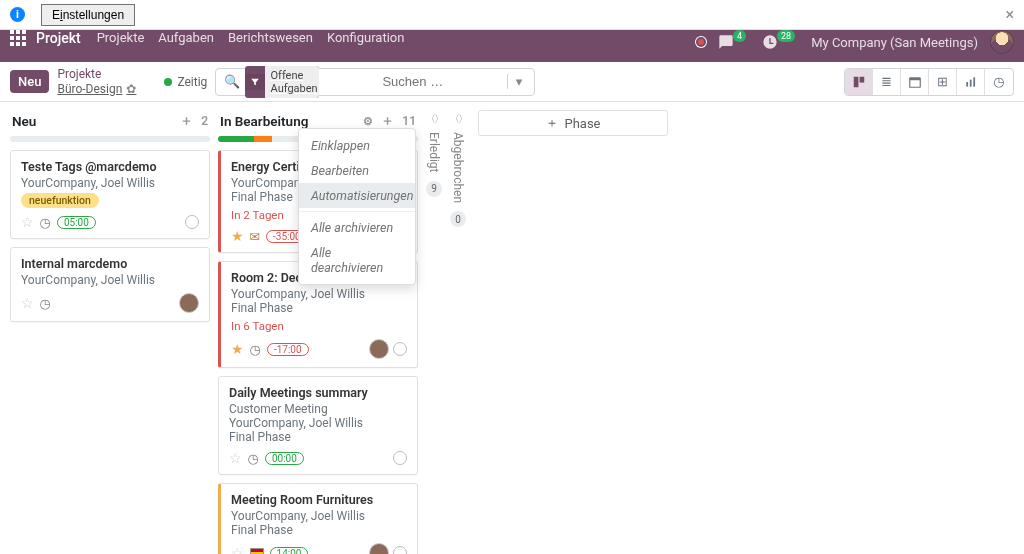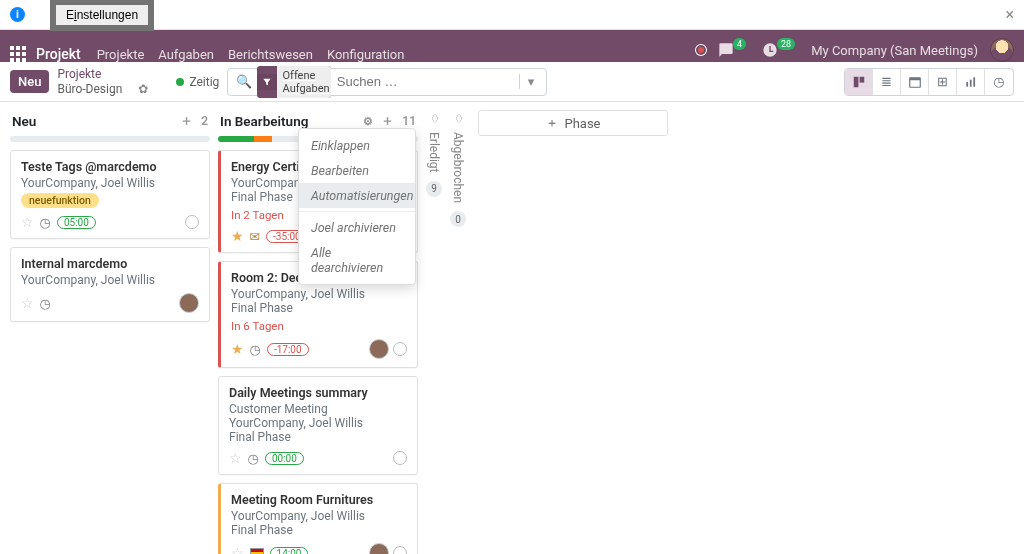--- a/index.html
+++ b/index.html
@@ -2,53 +2,53 @@
 <html><head>
 <meta charset="utf-8">
 <style>
   * { box-sizing: border-box; }
   html, body { margin:0; padding:0; font-family: -apple-system, BlinkMacSystemFont, "Segoe UI", Roboto, "Helvetica Neue", Arial, sans-serif; font-size:13px; color:#212529; background:#f8f9fa; }
   .root { width:1024px; height:554px; overflow:hidden; position:relative; background:#fff; }
 
   
   .popup-bar { height:30px; display:flex; align-items:center; padding:0 10px; border-bottom:1px solid #e0e0e0; font-size:12.5px; background:#fff; }
   .popup-info-icon { width:15px; height:15px; border-radius:50%; background:#0a84ff; color:#fff; display:flex; align-items:center; justify-content:center; font-weight:bold; font-size:11px; margin-right:8px; }
-  .popup-btn { margin-left:17px; background:#eee; border:6px solid #737373; padding:3px 10px; font-size:12px; cursor:pointer; }
+  .popup-btn { margin-left:8px; background:#eee; border:1px solid #737373; padding:3px 10px; font-size:12px; cursor:pointer; }
   .popup-close { margin-left:auto; font-size:16px; color:#888; cursor:pointer; }
 
   
-  .topnav { height:32px; background:#714b67; display:flex; align-items:flex-end; padding:0 10px; color:#e7dde3; font-size:13px; }
+  .topnav { height:32px; background:#714b67; display:flex; align-items:flex-start; padding:0 10px; color:#e7dde3; font-size:13px; }
   .grid-icon { display:grid; grid-template-columns:repeat(3,4px); grid-template-rows:repeat(3,4px); gap:2px; margin-right:10px; cursor:pointer; }
   .grid-icon span { background:#fff; display:block; }
   .topnav .brand { color:#fff; font-weight:500; margin-right:16px; font-size:14px; }
   .topnav .navlink { margin-right:14px; cursor:pointer; font-size:13px; color:#e7dde3; }
   .topnav .right { margin-left:auto; display:flex; align-items:center; gap:12px; }
   .status-dot-red { width:10px; height:10px; border-radius:50%; background:#d9534f; border:2px solid #714b67; box-shadow:0 0 0 1px #fff; }
   .badge-pill { position:relative; display:flex; align-items:center; gap:3px; }
   .badge-pill svg { width:16px; height:16px; }
   .badge-pill .count { background:#29b364; color:#fff; font-size:9px; padding:1px 4px; border-radius:7px; position:relative; top:-6px; left:-4px; }
   .company-label { font-size:13px; }
   .avatar { width:24px; height:24px; border-radius:50%; background:#8b6a5a; background-image:radial-gradient(circle at 50% 35%, #ffe0b2 35%, transparent 36%), radial-gradient(circle at 50% 85%, #714b67 55%, transparent 56%); border:1px solid #5c3a52; }
 
   
   .ctrlbar { height:40px; display:flex; align-items:center; padding:4px 10px; gap:8px; border-bottom:1px solid #e0e0e0; background:#fff; }
   .btn-new { background:#714b67; color:#fff; padding:4px 8px; border-radius:4px; font-weight:500; cursor:pointer; font-size:13px; }
   .breadcrumb { display:flex; flex-direction:column; font-size:12px; line-height:1.2; }
   .breadcrumb .top { color:#714b67; }
-  .breadcrumb .bot { color:#5f5f5f; display:flex; gap:16px; }
+  .breadcrumb .bot { color:#5f5f5f; display:flex; gap:4px;text-decoration:underline; }
   .bc-gear { color:#888; font-size:12px; }
   .status-chip { display:flex; align-items:center; gap:5px; margin-left:20px; font-size:12px; color:#5f5f5f; }
   .status-chip .dot { width:8px; height:8px; border-radius:50%; background:#28a745; }
 
   .searchwrap { margin-left:auto; display:flex; align-items:center; border:1px solid #ced4da; border-radius:4px; height:28px; padding:0 4px; width:320px; position:relative; margin-right:auto; }
   .search-ico { color:#888; margin:0 4px; }
   .facet { display:flex; align-items:center; background:#714b67; color:#fff; border-radius:3px; font-size:11px; overflow:hidden;text-decoration:underline; }
   .facet .ficon { padding:3px 5px; background:#6b4560; display:flex; align-items:center; }
   .facet .flabel { padding:3px 6px; background:#eee; color:#444; }
-  .search-input { border:none; outline:none; flex:1; padding:0 6px; font-size:13px; }
+  .search-input { border:none; outline:none; flex:1; padding:0 6px; font-size:13px;text-align:center; }
   .search-caret { border-left:1px solid #ced4da; padding:0 8px; color:#888; cursor:pointer; }
 
   .viewswitch { display:flex; align-items:center; gap:0; border:1px solid #ced4da; border-radius:4px; overflow:hidden; }
   .viewswitch .vbtn { width:28px; height:26px; display:flex; align-items:center; justify-content:center; cursor:pointer; color:#6c757d; font-size:13px; border-right:1px solid #e0e0e0; }
   .viewswitch .vbtn:last-child { border-right:none; }
   .viewswitch .vbtn.active { background:#e7dce5; color:#714b67; }
 
   
   .board { display:flex; align-items:flex-start; padding:6px 6px; gap:0; overflow:hidden; }
   .col { width:208px; flex:0 0 208px; padding:0 4px; }
@@ -331,17 +331,17 @@
     <span style="margin-right:6px;">＋</span>
     <span>Phase</span>
   </div>
 </div>
 
 <div class="dropdown">
   <div class="item">Einklappen</div>
   <div class="item">Bearbeiten</div>
   <div class="item hover">Automatisierungen</div>
   <hr>
-  <div class="item">Joel archivieren</div>
+  <div class="item">Alle archivieren</div>
   <div class="item">Alle dearchivieren</div>
 </div>
 
 </div>
 
 </body></html>

